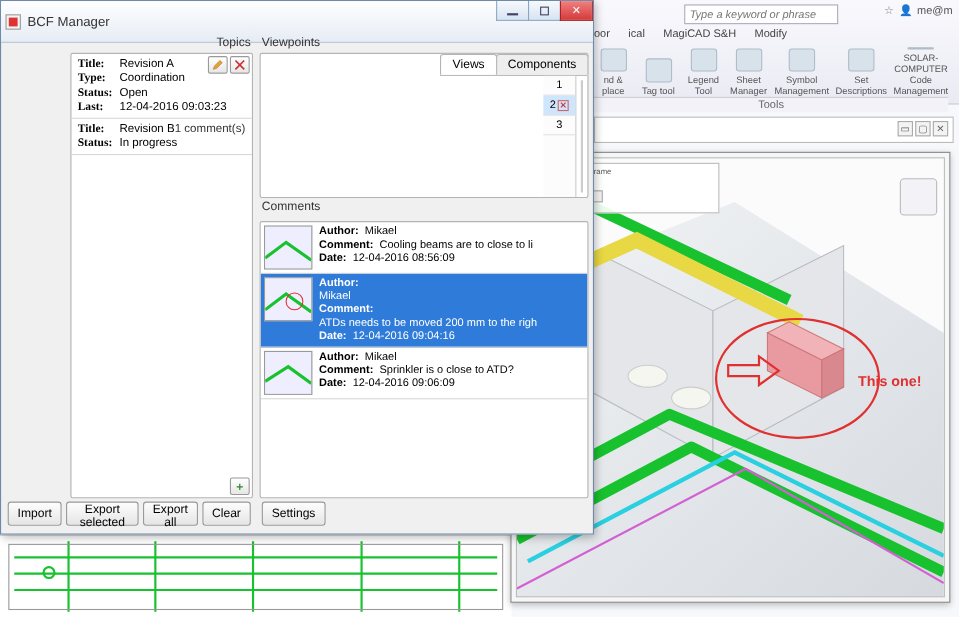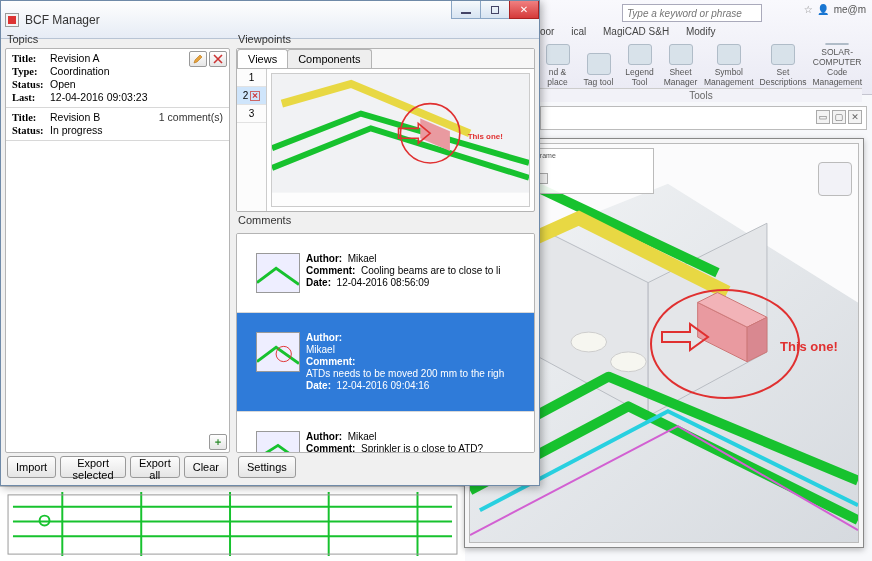--- a/index.html
+++ b/index.html
@@ -40,57 +40,57 @@
   .titlebar .appicon::after { content:""; position:absolute; inset:2px; background:#d33;}
   .titlebar .title { font-size:12px; color:#333;}
   .win-btns { position:absolute; right:0; top:0; display:flex;}
   .win-btn { width:30px; height:18px; background:linear-gradient(#f6f9fc,#d7e4f2); border:1px solid #8aa6c5; border-top:none; margin-left:-1px; display:flex; align-items:center; justify-content:center; font-size:10px; color:#335;}
   .win-btn.close { background:linear-gradient(#f08080,#d53a3a); color:#fff; border-color:#a22;}
   .win-btn .sq { width:8px; height:8px; border:1px solid #446;}
   .win-btn.min div { width:10px; height:0; border-top:2px solid #446; margin-top:6px;}
 
   .win-body { position:absolute; top:26px; left:0; right:0; bottom:0; display:flex; padding:4px;}
   .col { display:flex; flex-direction:column;}
-  .col.left { width:225px; margin-right:6px;}
+  .col.left { width:225px; margin-right:6px;align-items:flex-end;}
   .col.right { flex:1;}
   .section-title { font-size:11px; color:#333; margin:2px 2px 3px;}
   .panel { background:#fff; border:1px solid #b4b4b4; border-radius:2px;}
 
   
   .topics-panel { flex:1; position:relative; overflow:hidden;}
   .topic-actions { position:absolute; top:2px; right:2px; display:flex; gap:2px; z-index:2;}
   .mini-btn { width:18px; height:16px; background:linear-gradient(#fff,#e6e6e6); border:1px solid #999; border-radius:2px; display:flex; align-items:center; justify-content:center; font-size:10px;}
   .mini-btn.edit svg, .mini-btn.del svg { width:10px; height:10px;}
   .topic { border-bottom:1px solid #d8d8d8; padding:3px 6px; font-size:10.5px; line-height:13px;}
   .topic .row { display:flex;}
   .topic .k { font-weight:bold; width:38px;font-family:Liberation Serif, serif;}
   .topic .cmt { float:right; color:#333;}
   .add-row { position:absolute; bottom:2px; right:2px;}
 
   
   .bottom-bar { height:28px; display:flex; align-items:center; gap:4px; padding:2px 2px;}
   .btn { height:22px; padding:0 8px; font-size:11px; background:linear-gradient(#fdfdfd,#e5e5e5); border:1px solid #9a9a9a; border-radius:3px;}
 
   
-  .vp-panel { height:164px; display:flex; flex-direction:column;}
+  .vp-panel { height:132px; display:flex; flex-direction:column;align-items:flex-end;}
   .tab-strip { display:flex; border-bottom:1px solid #b4b4b4; background:#f7f7f7;}
   .tab { font-size:11px; padding:3px 10px; border:1px solid #b4b4b4; border-bottom:none; margin-right:-1px; background:#eee; border-top-left-radius:3px; border-top-right-radius:3px;}
   .tab.active { background:#fff;}
   .vp-body { flex:1; display:flex;}
   .vp-list { width:30px; border-right:1px solid #ccc; background:#fcfcfc;}
   .vp-row { display:flex; align-items:center; justify-content:center; gap:2px; height:18px; border-bottom:1px solid #e2e2e2; font-size:10px;}
   .vp-row.sel { background:#cfe5fb;}
   .vp-del { width:10px; height:10px; border:1px solid #c66; position:relative;}
   .vp-del::before,.vp-del::after{content:"";position:absolute;left:1px;right:1px;top:3.5px;border-top:1.5px solid #c33;}
   .vp-del::before{transform:rotate(45deg);} .vp-del::after{transform:rotate(-45deg);}
   .vp-preview { flex:1; border:1px solid #ccc; margin:4px; position:relative; overflow:hidden; background:#fdfdfd;}
 
   
   .cm-panel { flex:1; margin-top:4px; overflow:auto;}
-  .cm-item { display:flex; border-bottom:1px solid #d8d8d8; font-size:10px; line-height:12px; padding:19px;}
+  .cm-item { display:flex; border-bottom:1px solid #d8d8d8; font-size:10px; line-height:12px; padding:3px;}
   .cm-item.sel { background:#2f7bd9; color:#fff;}
   .cm-thumb { width:44px; height:40px; border:1px solid #999; margin-right:6px; background:#e8ecef; position:relative; overflow:hidden; flex-shrink:0;}
   .cm-text b { font-weight:bold;}
 
   .pipes { position:absolute; inset:0;}
 </style>
 </head>
 <body>
 
 <div class="bg-app">

